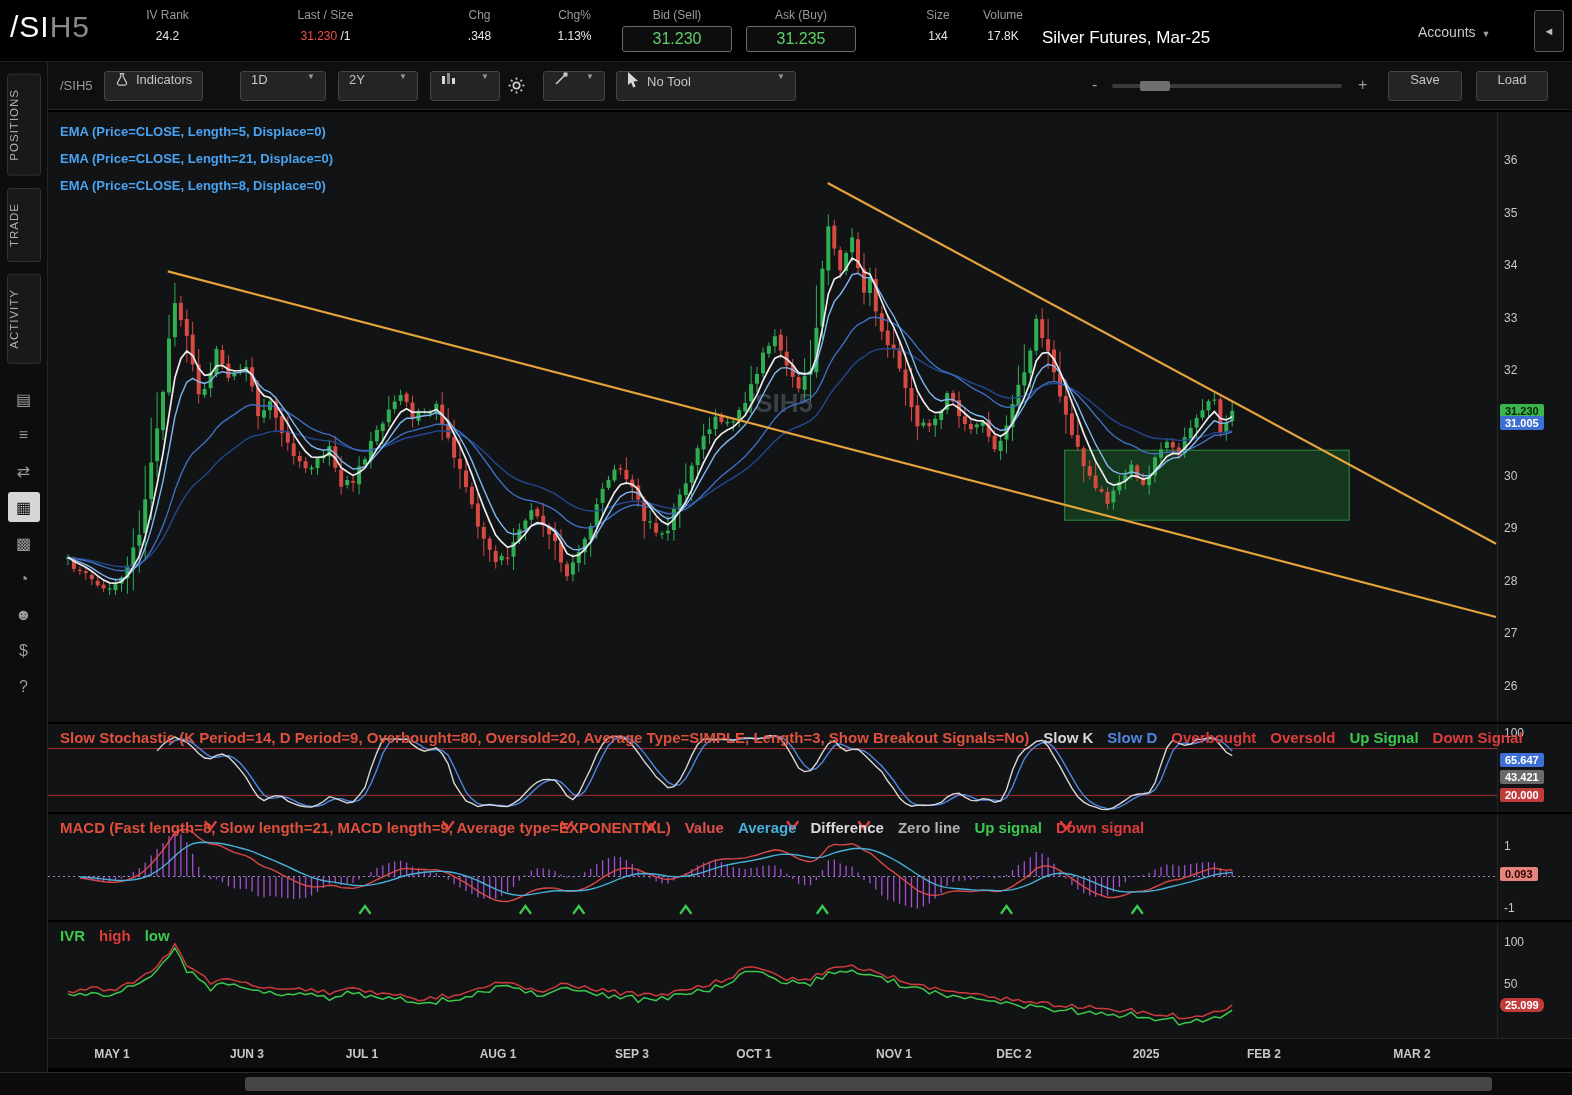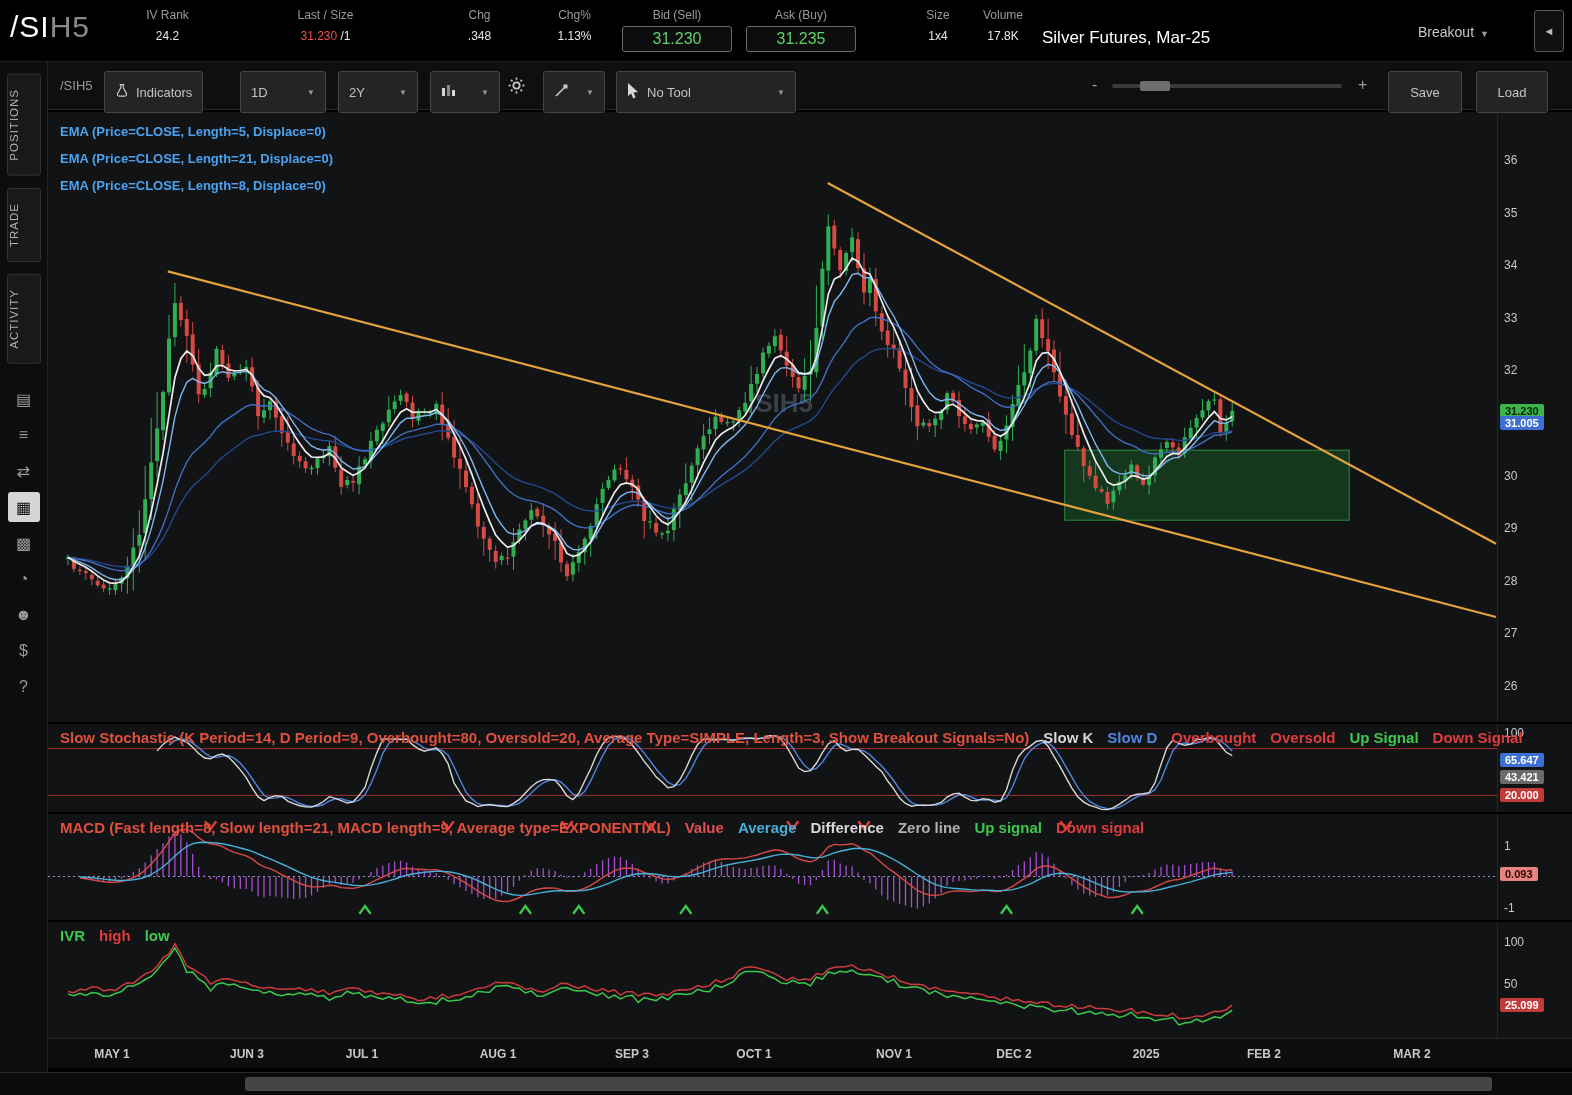--- a/index.html
+++ b/index.html
@@ -25,21 +25,21 @@
 
 #sidebar{position:absolute;left:0;top:62px;width:48px;height:1010px;background:#0d0d0d;border-right:1px solid #242424;display:flex;flex-direction:column;align-items:center;z-index:5}
 .vtab{writing-mode:vertical-rl;transform:rotate(180deg);margin-top:12px;padding:14px 0;width:34px;text-align:center;background:#191919;border:1px solid #333;border-radius:3px;color:#b0b0b0;font-size:11.5px;letter-spacing:1px;cursor:pointer}
 #sideIcons{margin-top:18px;display:flex;flex-direction:column;align-items:center}
 .sicon{width:32px;height:30px;margin:3px 0;display:flex;align-items:center;justify-content:center;color:#9a9a9a;font-size:16px;border-radius:3px;cursor:pointer}
 .sicon.active{background:#d6d6d6;color:#111}
 
 
 #toolbar{position:absolute;left:48px;top:62px;width:1524px;height:48px;background:#0f0f0f;border-bottom:1px solid #262626;z-index:4}
 #tbSymbol{position:absolute;left:12px;top:16px;color:#9a9a9a;font-size:13px}
-.tb{position:absolute;top:9px;height:42px;display:flex;align-items:center;gap:7px;background:#242424;border:1px solid #454545;border-radius:3px;color:#c4c4c4;font-size:13px;padding:0 10px;cursor:pointer}
+.tb{position:absolute;top:9px;height:30px;display:flex;align-items:flex-start;gap:7px;background:#242424;border:1px solid #454545;border-radius:3px;color:#c4c4c4;font-size:13px;padding:0 10px;cursor:pointer}
 .tb.spread{justify-content:space-between}
 .caret{font-size:8px;color:#9a9a9a}
 .tbicon{position:absolute;top:15px;cursor:pointer}
 #zoomMinus,#zoomPlus{position:absolute;top:14px;color:#9a9a9a;font-size:16px;cursor:pointer}
 #zoomTrack{position:absolute;left:1064px;top:22px;width:230px;height:4px;background:#3a3a3a;border-radius:2px;cursor:pointer}
 #zoomThumb{position:absolute;left:28px;top:-3px;width:30px;height:10px;background:#6f6f6f;border-radius:2px;cursor:grab}
 
 
 .panel{position:absolute;left:48px;width:1524px;background:#121315;overflow:hidden}
 #pricePanel{top:112px;height:610px}
@@ -100,21 +100,21 @@
       <div class="val">1x4</div>
     </div>
 
     <div class="hf" style="left:970px;width:66px">
       <div class="lbl">Volume</div>
       <div class="val">17.8K</div>
     </div>
 
     <div id="desc">Silver Futures, Mar-25</div>
 
-    <div id="accounts"><span>Breakout</span><span class="caret">▼</span></div>
+    <div id="accounts"><span>Accounts</span><span class="caret">▼</span></div>
     <div id="collapseBtn">
         <span>◄</span>
       </div>
   </div>
 
   <div id="sidebar">
     <div class="vtab">POSITIONS</div>
     <div class="vtab">TRADE</div>
     <div class="vtab">ACTIVITY</div>
     <div id="sideIcons">
@@ -874,21 +874,21 @@
 
   <div class="panel" id="ivrPanel">
     <svg class="plot" id="ivrSvg" width="1449" height="116">
         <polyline points="20.0,72.1 25.9,73.7 31.9,71.3 37.8,73.5 43.8,70.5 49.7,71.3 55.6,74.3 61.6,74.0 67.5,71.5 73.5,69.5 79.4,63.9 85.3,63.9 91.3,61.3 97.2,57.5 103.2,54.5 109.1,48.1 115.0,40.4 121.0,34.5 126.9,25.9 132.9,36.5 138.8,50.4 144.7,50.1 150.7,57.2 156.6,60.8 162.6,68.9 168.5,62.4 174.4,60.7 180.4,62.9 186.3,62.1 192.3,65.1 198.2,66.5 204.1,68.1 210.1,68.2 216.0,71.3 222.0,69.3 227.9,72.5 233.8,73.8 239.8,72.0 245.7,72.8 251.7,70.7 257.6,72.6 263.5,71.3 269.5,74.2 275.4,73.6 281.4,78.3 287.3,75.0 293.2,74.3 299.2,69.2 305.1,71.7 311.1,70.6 317.0,75.7 322.9,73.3 328.9,75.5 334.8,77.2 340.8,74.7 346.7,77.1 352.6,75.1 358.6,80.1 364.5,80.3 370.5,81.8 376.4,80.7 382.3,80.5 388.3,82.1 394.2,75.7 400.2,79.2 406.1,78.6 412.0,78.0 418.0,74.8 423.9,74.8 429.9,69.3 435.8,69.9 441.7,70.2 447.7,64.2 453.6,63.8 459.6,63.5 465.5,66.1 471.4,66.2 477.4,71.0 483.3,68.9 489.3,74.3 495.2,74.0 501.1,71.2 507.1,68.6 513.0,66.0 519.0,65.6 524.9,68.3 530.8,69.1 536.8,68.6 542.7,71.0 548.7,73.6 554.6,70.8 560.5,76.2 566.5,73.2 572.4,77.0 578.4,74.1 584.3,73.2 590.2,80.4 596.2,75.5 602.1,77.3 608.1,78.6 614.0,74.5 619.9,77.9 625.9,72.3 631.8,71.7 637.8,72.6 643.7,71.8 649.6,67.4 655.6,69.2 661.5,69.8 667.5,63.0 673.4,65.5 679.3,62.6 685.3,59.7 691.2,52.8 697.2,49.4 703.1,49.4 709.0,49.6 715.0,50.4 720.9,54.3 726.9,56.7 732.8,60.9 738.7,61.8 744.7,58.3 750.6,61.2 756.6,60.8 762.5,63.8 768.4,55.2 774.4,57.2 780.3,49.8 786.3,51.6 792.2,49.3 798.1,50.3 804.1,48.2 810.0,51.8 816.0,52.8 821.9,52.6 827.8,54.0 833.8,54.9 839.7,60.4 845.7,57.1 851.6,65.0 857.5,65.8 863.5,65.0 869.4,65.0 875.4,67.1 881.3,71.9 887.2,68.9 893.2,72.2 899.1,75.5 905.1,73.3 911.0,74.7 916.9,76.8 922.9,74.7 928.8,76.9 934.8,77.7 940.7,78.9 946.6,79.1 952.6,81.8 958.5,79.7 964.5,81.6 970.4,83.8 976.3,86.4 982.3,82.4 988.2,84.5 994.2,84.4 1000.1,86.8 1006.0,89.7 1012.0,88.5 1017.9,88.2 1023.9,85.9 1029.8,92.5 1035.7,91.0 1041.7,89.4 1047.6,92.2 1053.6,90.2 1059.5,93.3 1065.4,92.2 1071.4,95.5 1077.3,93.6 1083.3,90.1 1089.2,95.7 1095.1,95.4 1101.1,95.7 1107.0,98.7 1113.0,97.6 1118.9,96.8 1124.8,95.6 1130.8,102.9 1136.7,101.1 1142.7,100.2 1148.6,97.2 1154.5,100.0 1160.5,97.5 1166.4,94.8 1172.4,95.9 1178.3,92.0 1184.2,88.2" fill="none" stroke="#3cc84c" stroke-width="1.5"></polyline>
         <polyline points="20.0,69.5 25.9,70.7 31.9,67.2 37.8,67.9 43.8,64.8 49.7,65.2 55.6,68.9 61.6,67.6 67.5,68.6 73.5,63.9 79.4,60.8 85.3,61.2 91.3,56.4 97.2,51.9 103.2,49.7 109.1,44.4 115.0,35.9 121.0,31.8 126.9,21.7 132.9,32.1 138.8,44.0 144.7,47.0 150.7,50.6 156.6,54.3 162.6,62.2 168.5,58.9 174.4,56.9 180.4,56.8 186.3,58.4 192.3,60.0 198.2,60.3 204.1,63.5 210.1,65.2 216.0,66.3 222.0,65.3 227.9,66.8 233.8,67.2 239.8,66.9 245.7,66.9 251.7,65.9 257.6,69.0 263.5,66.6 269.5,70.4 275.4,68.0 281.4,72.7 287.3,69.4 293.2,68.1 299.2,66.3 305.1,65.8 311.1,66.8 317.0,70.2 322.9,68.8 328.9,72.5 334.8,71.0 340.8,71.8 346.7,73.3 352.6,72.3 358.6,74.7 364.5,76.0 370.5,78.7 376.4,78.0 382.3,74.8 388.3,77.0 394.2,72.1 400.2,75.9 406.1,73.5 412.0,72.7 418.0,70.4 423.9,68.4 429.9,66.3 435.8,65.8 441.7,63.6 447.7,60.2 453.6,60.8 459.6,60.4 465.5,61.2 471.4,63.6 477.4,67.3 483.3,66.3 489.3,69.1 495.2,70.1 501.1,67.4 507.1,65.2 513.0,61.2 519.0,61.6 524.9,64.3 530.8,66.2 536.8,63.9 542.7,67.2 548.7,69.2 554.6,66.6 560.5,69.7 566.5,67.9 572.4,73.2 578.4,69.7 584.3,69.7 590.2,74.0 596.2,71.2 602.1,71.5 608.1,74.0 614.0,71.8 619.9,73.2 625.9,68.9 631.8,67.8 637.8,67.9 643.7,67.0 649.6,63.6 655.6,65.3 661.5,63.6 667.5,57.9 673.4,60.3 679.3,57.1 685.3,55.5 691.2,48.0 697.2,45.4 703.1,44.7 709.0,45.7 715.0,47.7 720.9,49.2 726.9,51.6 732.8,55.2 738.7,58.5 744.7,55.4 750.6,58.3 756.6,57.1 762.5,57.9 768.4,51.5 774.4,52.7 780.3,47.2 786.3,45.3 792.2,44.9 798.1,44.4 804.1,43.0 810.0,46.9 816.0,48.6 821.9,47.3 827.8,50.0 833.8,52.4 839.7,55.9 845.7,53.5 851.6,59.0 857.5,60.8 863.5,62.4 869.4,62.3 875.4,62.9 881.3,67.1 887.2,65.4 893.2,67.9 899.1,69.3 905.1,69.3 911.0,70.8 916.9,70.8 922.9,71.7 928.8,71.6 934.8,72.6 940.7,75.2 946.6,75.3 952.6,78.3 958.5,75.1 964.5,78.6 970.4,77.6 976.3,80.4 982.3,79.5 988.2,81.4 994.2,79.8 1000.1,80.2 1006.0,84.7 1012.0,84.0 1017.9,85.3 1023.9,82.3 1029.8,86.2 1035.7,85.9 1041.7,83.6 1047.6,86.2 1053.6,86.5 1059.5,86.8 1065.4,88.4 1071.4,90.1 1077.3,88.4 1083.3,86.7 1089.2,91.5 1095.1,89.3 1101.1,91.5 1107.0,93.6 1113.0,93.2 1118.9,94.2 1124.8,91.1 1130.8,96.6 1136.7,96.5 1142.7,95.6 1148.6,93.9 1154.5,94.4 1160.5,91.7 1166.4,89.2 1172.4,89.4 1178.3,87.7 1184.2,82.9" fill="none" stroke="#cc3b3b" stroke-width="1.5"></polyline>
       </svg>
     <div class="legend" id="ivrLegend"><span style="color: rgb(60, 200, 76);">IVR</span><span style="color: rgb(224, 60, 60);">high</span><span style="color: rgb(60, 200, 76);">low</span></div>
     <div class="axiscol" id="ivrAxis">
         <div class="tick" style="top: 20px;">100</div>
         <div class="tick" style="top: 62px;">50</div>
-        <div class="pbadge" style="top: 82.9px; background: rgb(194, 59, 59); color: rgb(255, 255, 255);">25.099</div>
+        <div class="pbadge" style="top: 82.9px; background: rgb(194, 59, 59); color: rgb(255, 255, 255); border-radius: 6px;">25.099</div>
       </div>
   </div>
 
   <div id="timeAxis">
       <span style="left: 64px;">MAY 1</span>
       <span style="left: 199px; text-align: center;">JUN 3</span>
       <span style="left: 314px;">JUL 1</span>
       <span style="left: 450px;">AUG 1</span>
       <span style="left: 584px;">SEP 3</span>
       <span style="left: 706px;">OCT 1</span>

